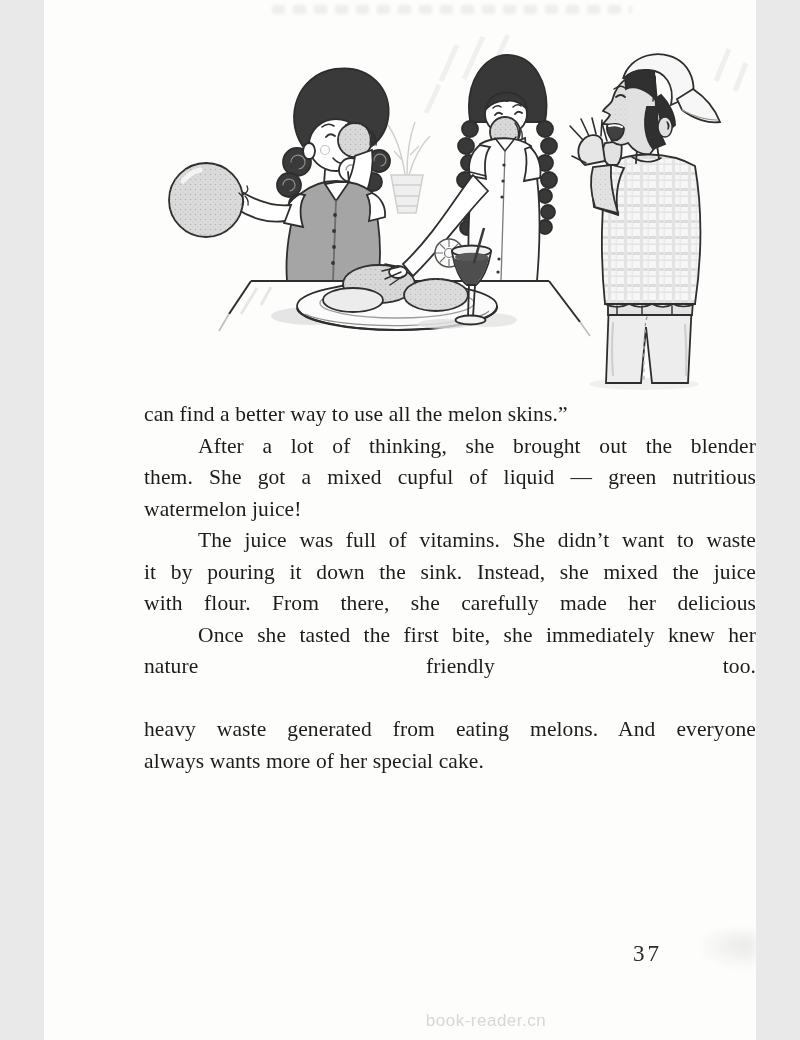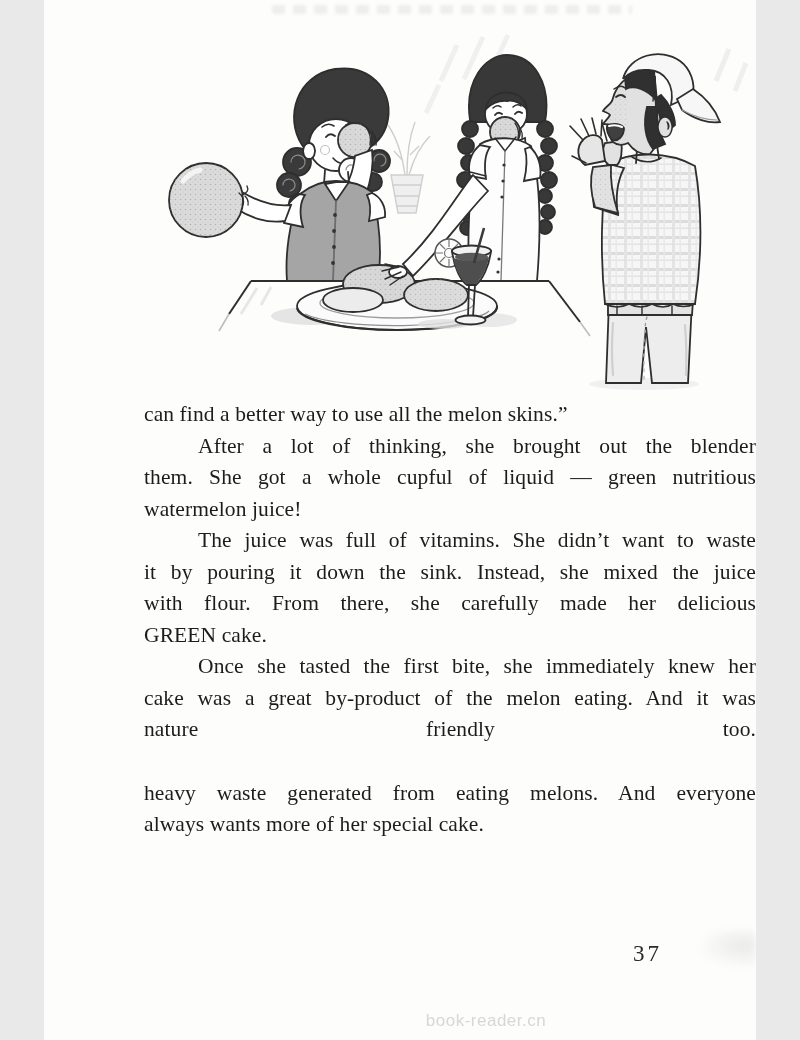--- a/index.html
+++ b/index.html
@@ -259,28 +259,26 @@
         <path d="M510,47 C514,56 516,66 514,78" stroke-width="1.4"></path>
         <path d="M554,66 C566,74 576,86 581,99 C570,101 555,96 543,87 L538,76 Z" fill="#f7f7f7"></path>
         <path d="M543,87 C554,93 566,97 578,97" stroke="#9a9a9a" stroke-width="1.2"></path>
       </g>
     </svg>
   </div>
 
   <div class="text-block">
       <div class="line plain">can find a better way to use all the melon skins.”</div>
       <div class="line indent">After a lot of thinking, she brought out the blender</div>
-      <div class="line">them. She got a whole cupful of liquid — green nutritious</div>
+      <div class="line">them. She got a mixed cupful of liquid — green nutritious</div>
       <div class="line plain">watermelon juice!</div>
       <div class="line indent">The juice was full of vitamins. She didn’t want to waste</div>
       <div class="line">it by pouring it down the sink. Instead, she mixed the juice</div>
       <div class="line">with flour. From there, she carefully made her delicious</div>
-      <div class="line plain">GREEN cake.</div>
       <div class="line indent">Once she tasted the first bite, she immediately knew her</div>
-      <div class="line">cake was a great by-product of the melon eating. And it was</div>
       <div class="line">nature friendly too.</div>
       <div class="line plain"></div>
       <div class="line">heavy waste generated from eating melons. And everyone</div>
       <div class="line plain">always wants more of her special cake.</div>
     </div>
 
   <div class="page-number">37</div>
 
   <div class="corner-smudge"></div>
 

